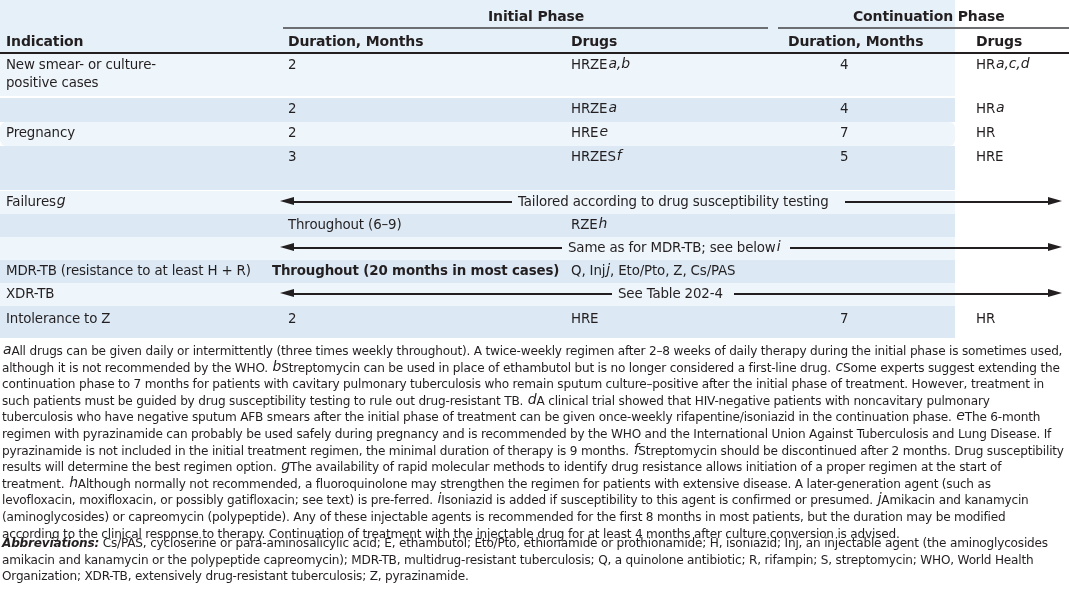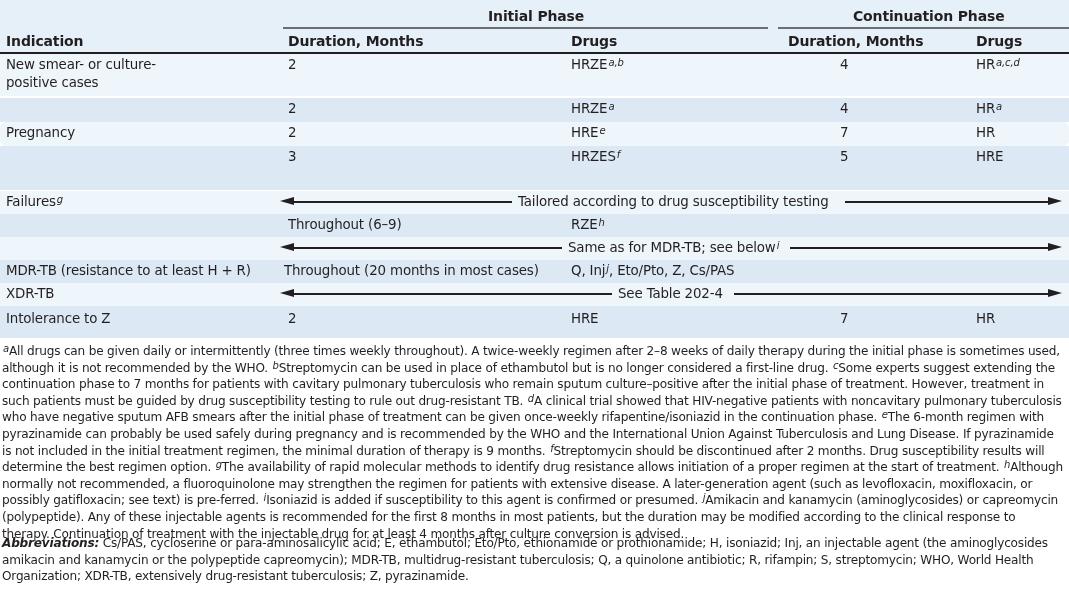--- a/index.html
+++ b/index.html
@@ -1,30 +1,30 @@
 <!DOCTYPE html>
 <html><head>
 <meta charset="utf-8">
 <style>
   html, body { margin: 0; padding: 0; }
   body {
     width: 1069px; height: 603px; overflow: hidden; background: #ffffff;
     font-family: "DejaVu Sans", sans-serif; color: #231f20;
   }
   .tbl-wrap { position: relative; width: 1069px; }
-  .row { position: absolute; left: 0; width: 1069px; font-size: 13.4px; line-height: 18px; letter-spacing: -0.15px; }
+  .row { position: absolute; left: 0; width: 955px; font-size: 13.4px; line-height: 18px; letter-spacing: -0.15px; }
   .c { position: absolute; top: 2px; white-space: nowrap; }
   .light { background: #eef5fb; }
   .dark { background: #dce9f5; }
   .hdr1 { top: 0; height: 31px; background: #e6f0f9; }
   .hdr2 { top: 31px; height: 22px; background: #e6f0f9; }
   .hdr-text { font-weight: bold; font-size: 14px; }
   .phase-line { position: absolute; height: 2px; background: #6d6e71; top: 27px; }
   .hdr-rule { position: absolute; left: 0; width: 1069px; height: 2px; background: #231f20; top: 52px; }
-  sup { font-style: italic; font-size: 10px; vertical-align: top; position: relative; top: -2px; margin-left: 1px; }
+  sup { font-style: italic; font-size: 14px; vertical-align: top; position: relative; top: -2px; margin-left: 1px; }
   .arrow-row .lineL, .arrow-row .lineR { position: absolute; top: 10px; height: 1.5px; background: #231f20; }
   .arrowheadL { position: absolute; top: 6px; width: 0; height: 0; border-top: 4.5px solid transparent; border-bottom: 4.5px solid transparent; border-right: 14px solid #231f20; }
   .arrowheadR { position: absolute; top: 6px; width: 0; height: 0; border-top: 4.5px solid transparent; border-bottom: 4.5px solid transparent; border-left: 14px solid #231f20; }
   .arrow-label { position: absolute; top: 2px; padding: 0 6px; white-space: nowrap; }
   .footnotes { position: absolute; left: 2px; top: 343px; width: 1062px; font-size: 12.1px; line-height: 16.6px; letter-spacing: -0.2px; }
   .abbr { position: absolute; left: 2px; top: 535px; width: 1062px; font-size: 12.1px; line-height: 16.6px; letter-spacing: -0.2px; }
   .abbr b { font-style: italic; }
 </style>
 </head>
 <body>
@@ -93,21 +93,21 @@
   <div class="row light arrow-row" style="top:237px; height:23px;">
     <div class="arrowheadL" style="left:280px;"></div>
     <div class="lineL" style="left:292px; width:270px;"></div>
     <span class="arrow-label" style="left:562px;"><span>Same as for MDR-TB; see below</span><sup>i</sup></span>
     <div class="lineR" style="left:790px; width:260px;"></div>
     <div class="arrowheadR" style="left:1048px;"></div>
   </div>
 
   <div class="row dark" style="top:260px; height:23px;">
     <span class="c" style="left:6px;">MDR-TB (resistance to at least H + R)</span>
-    <span class="c" style="left:284px;">Throughout (20 months in most cases)</span>
+    <span class="c" style="left:272px;font-weight:bold;">Throughout (20 months in most cases)</span>
     <span class="c" style="left:571px;"><span>Q, Inj</span><sup>j</sup><span>, Eto/Pto, Z, Cs/PAS</span></span>
   </div>
 
   <div class="row light arrow-row" style="top:283px; height:23px;">
     <span class="c" style="left:6px;">XDR-TB</span>
     <div class="arrowheadL" style="left:280px;"></div>
     <div class="lineL" style="left:292px; width:320px;"></div>
     <span class="arrow-label" style="left:612px;">See Table 202-4</span>
     <div class="lineR" style="left:734px; width:316px;"></div>
     <div class="arrowheadR" style="left:1048px;"></div>

